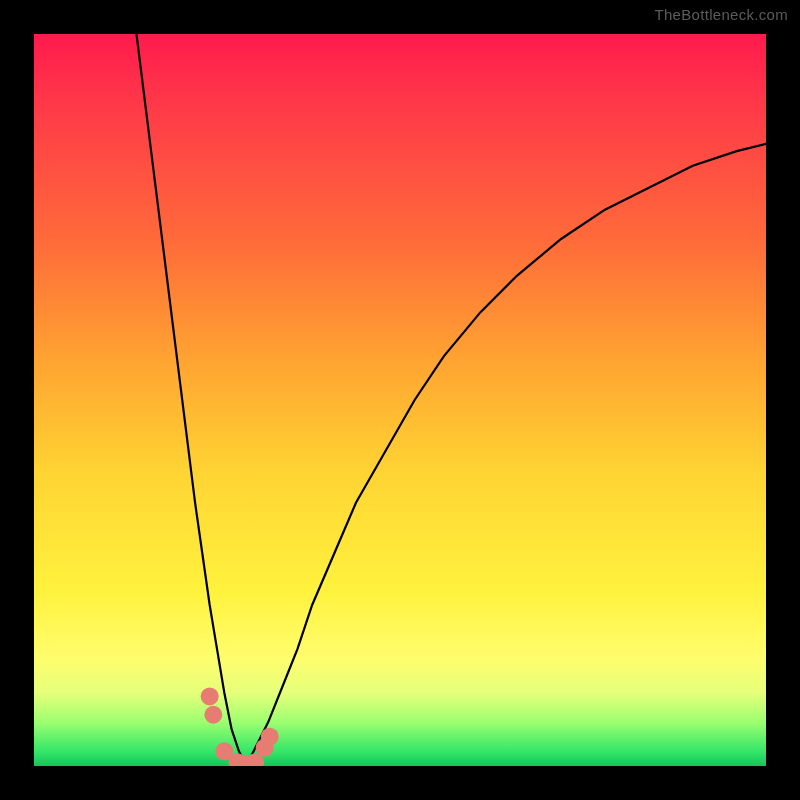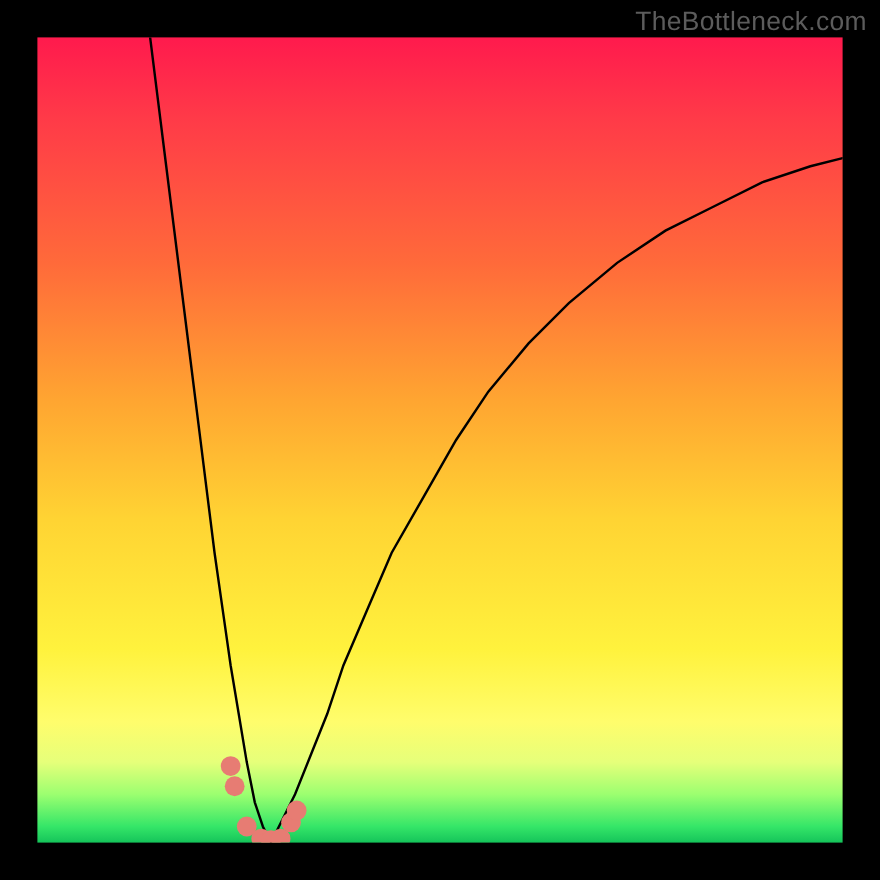--- a/index.html
+++ b/index.html
@@ -38,21 +38,21 @@
       #e6ff7a 90%,
       #9cff70 94%,
       #35e668 98%,
       #15c45a 100%
     );
   }
   .watermark {
     position: absolute;
     top: 6px;
     right: 12px;
-    font-size: 24px;
+    font-size: 15px;
     font-weight: 500;
     color: #5c5c5c;
     letter-spacing: 0.3px;
   }
   .curve-layer {
     position: absolute;
     left: 34px;
     top: 34px;
     width: 732px;
     height: 732px;

